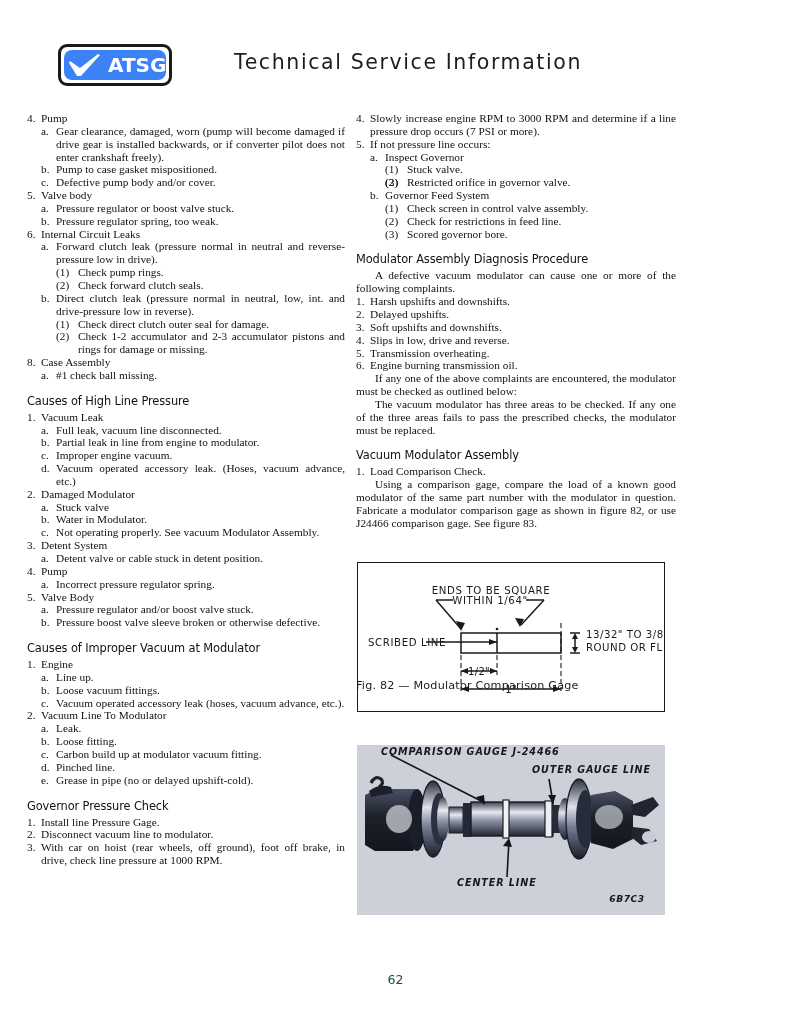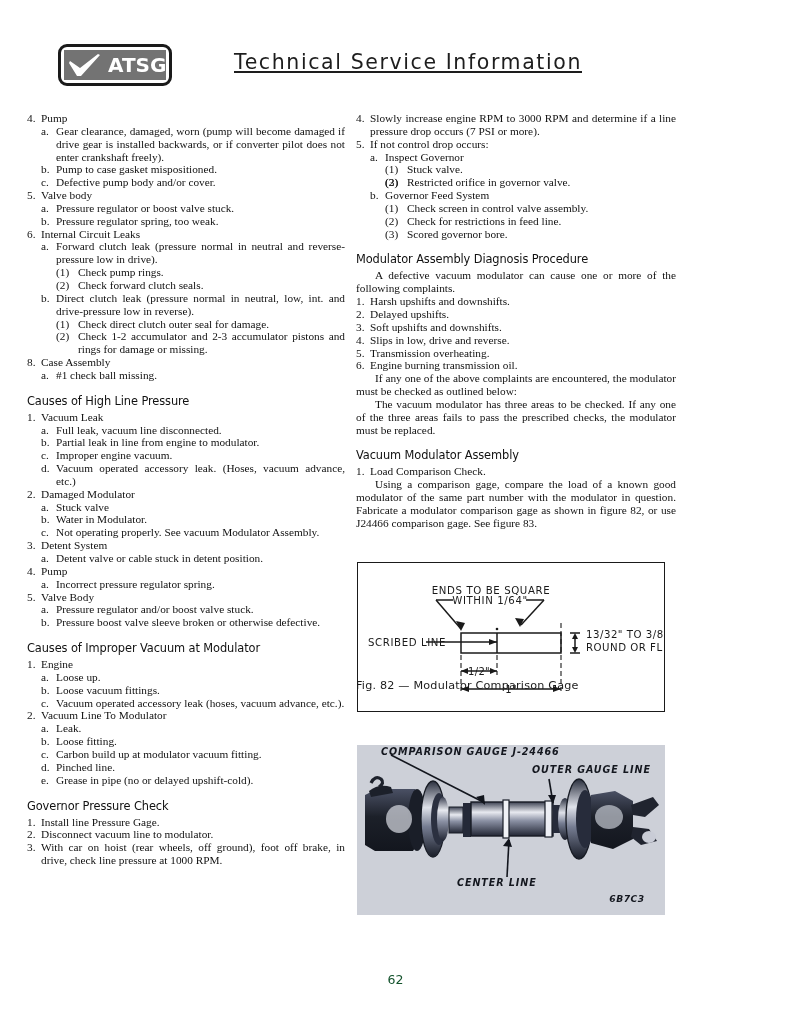--- a/index.html
+++ b/index.html
@@ -33,22 +33,22 @@
     width: 114px; height: 42px;
     border: 3px solid #1a1a1a;
     border-radius: 9px;
     background: #ffffff;
     box-sizing: border-box;
     padding: 3px;
   }
   .logo-inner {
     position: relative;
     width: 100%; height: 100%;
-    background: #737373;
-    border-radius: 0;
+    background: #3b82f6;
+    border-radius: 8px;
     display: flex;
     align-items: center;
   }
   .logo-check {
     position: absolute;
     left: 3px; top: 2px;
     width: 36px; height: 26px;
   }
   .logo-text {
     position: absolute;
@@ -63,21 +63,20 @@
     line-height: 1;
   }
   .header-title {
     position: absolute;
     left: 234px; top: 10px;
     font-family: "DejaVu Sans", sans-serif;
     font-size: 20.5px;
     letter-spacing: 1.6px;
     color: #1d1d1d;
     white-space: nowrap;
-    text-decoration: underline;
   }
 
   
   .col {
     position: absolute;
     top: 112px;
     font-size: 11.3px;
     line-height: 12.85px;
   }
   .col-left  { left: 27px;  width: 318px; }
@@ -315,21 +314,21 @@
         <span class="mk">b.</span>
         <span class="tx">Pressure boost valve sleeve broken or otherwise defective.</span>
       </div>
       <div class="sec-head">Causes of Improper Vacuum at Modulator</div>
       <div class="li lvl1 just">
         <span class="mk">1.</span>
         <span class="tx">Engine</span>
       </div>
       <div class="li lvl2 just">
         <span class="mk">a.</span>
-        <span class="tx">Loose up.</span>
+        <span class="tx">Line up.</span>
       </div>
       <div class="li lvl2 just">
         <span class="mk">b.</span>
         <span class="tx">Loose vacuum fittings.</span>
       </div>
       <div class="li lvl2 just">
         <span class="mk">c.</span>
         <span class="tx">Vacuum operated accessory leak (hoses, vacuum advance, etc.).</span>
       </div>
       <div class="li lvl1 just">
@@ -371,21 +370,21 @@
       </div>
     </div>
 
   <div class="col col-right" id="right-col">
       <div class="li lvl1 just">
         <span class="mk">4.</span>
         <span class="tx">Slowly increase engine RPM to 3000 RPM and determine if a line pressure drop occurs (7 PSI or more).</span>
       </div>
       <div class="li lvl1 just">
         <span class="mk">5.</span>
-        <span class="tx">If not control drop occurs:</span>
+        <span class="tx">If not pressure line occurs:</span>
       </div>
       <div class="li lvl2 just">
         <span class="mk">a.</span>
         <span class="tx">Inspect Governor</span>
       </div>
       <div class="li lvl3 just">
         <span class="mk">(1)</span>
         <span class="tx">Stuck valve.</span>
       </div>
       <div class="li lvl3 just">

